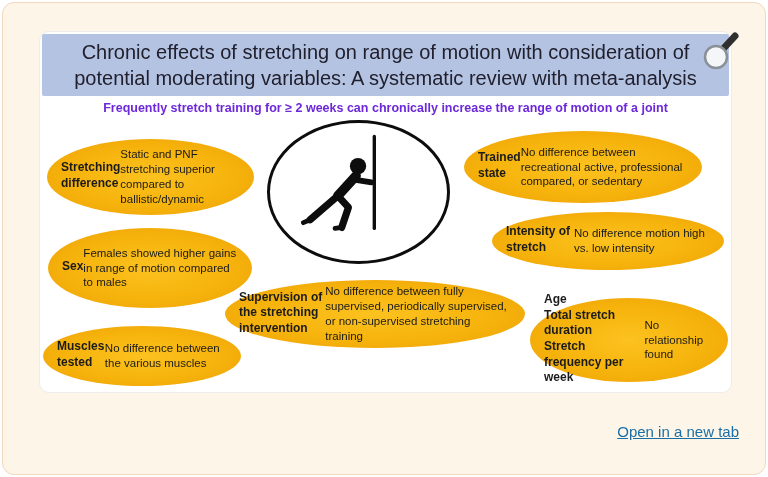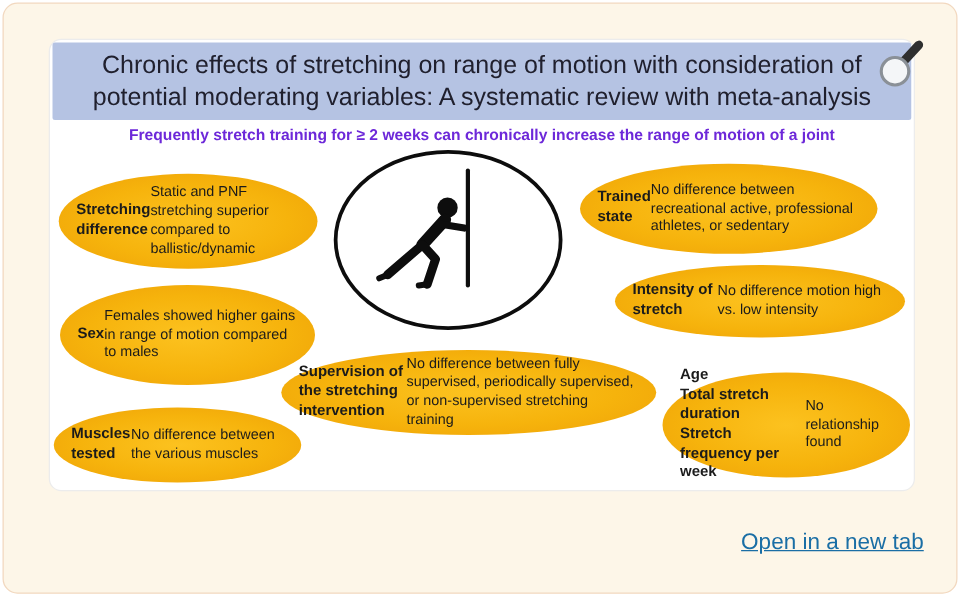--- a/index.html
+++ b/index.html
@@ -39,21 +39,21 @@
   .pre { white-space:pre-line; }
   .b1 { left:7px;   top:107px; width:207px; height:76px; }
   .b2 { left:8px;   top:196px; width:204px; height:80px; }
   .b3 { left:3px;   top:294px; width:198px; height:60px; }
   .b4 { left:185px; top:248px; width:300px; height:68px; }
   .b5 { left:424px; top:99px;  width:238px; height:72px; }
   .b6 { left:452px; top:180px; width:232px; height:58px; }
   .b7 { left:490px; top:266px; width:198px; height:84px; }
   .open-link {
     position:absolute; right:26px; top:420px;
-    color:#1a6ea5; font-size:18px; text-decoration:underline; cursor:pointer;
+    color:#1a6ea5; font-size:15px; text-decoration:underline; cursor:pointer;
   }
 </style>
 </head>
 <body>
 
 <div class="card">
 
   <div class="panel">
 
     <div class="title-bar">
@@ -98,21 +98,21 @@
       <div class="bubble-body">No difference between fully supervised, periodically supervised, or non-supervised stretching training</div>
     </div>
 
     <div class="bubble b3">
       <div class="bubble-title">Muscles tested</div>
       <div class="bubble-body">No difference between the various muscles</div>
     </div>
 
     <div class="bubble b5">
       <div class="bubble-title">Trained state</div>
-      <div class="bubble-body">No difference between recreational active, professional athletes, or sedentary</div>
+      <div class="bubble-body">No difference between recreational active, professional compared, or sedentary</div>
     </div>
 
     <div class="bubble b6">
       <div class="bubble-title">Intensity of stretch</div>
       <div class="bubble-body">No difference motion high vs. low intensity</div>
     </div>
 
     <div class="bubble b7">
       <div class="bubble-title pre">Age
 Total stretch duration

